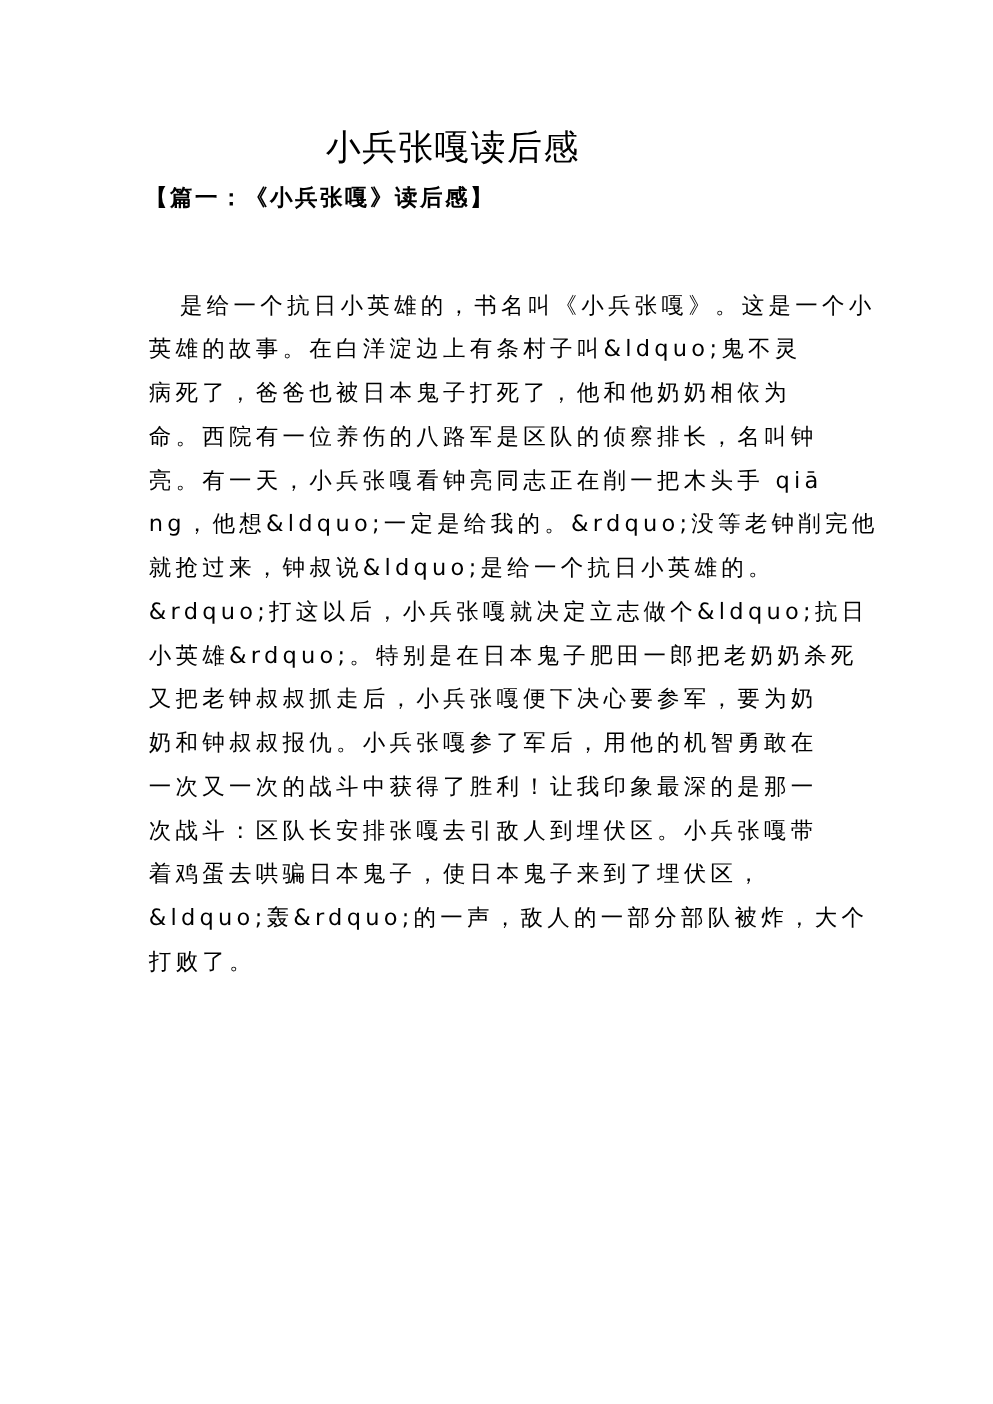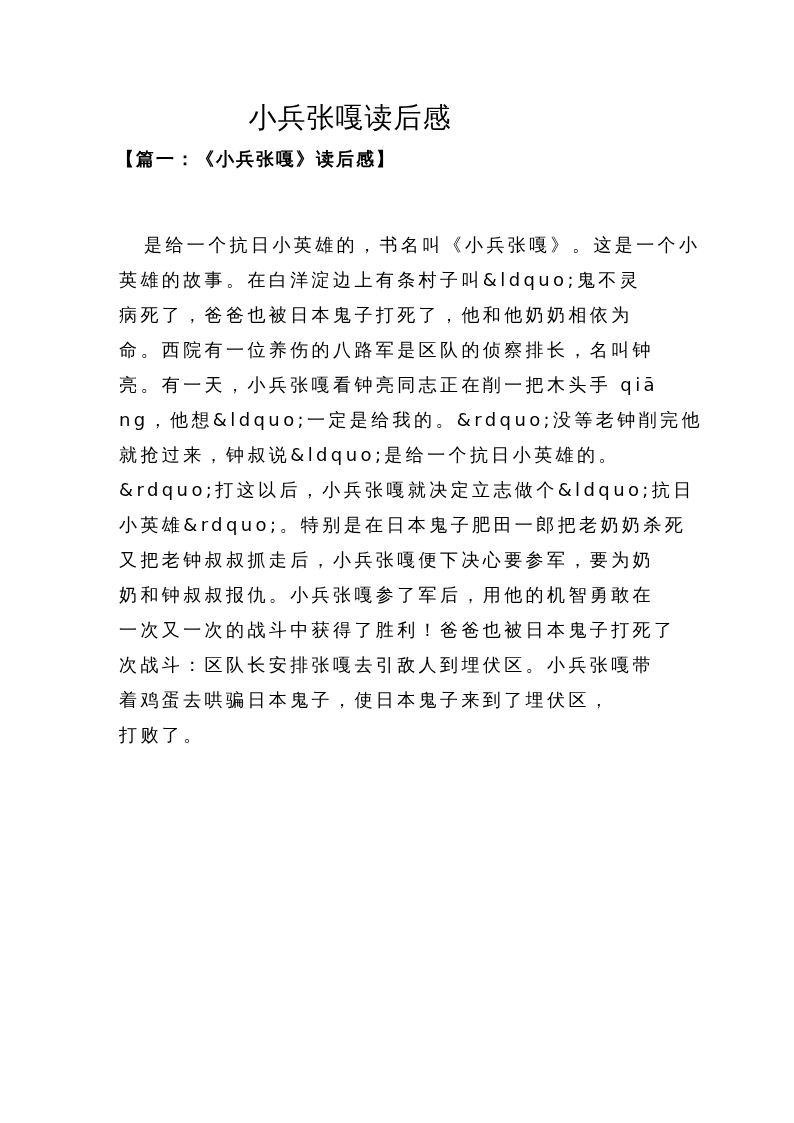--- a/index.html
+++ b/index.html
@@ -27,20 +27,21 @@
       top: 98px;
       left: 0;
       width: 700px;
       text-align: center;
       font-family: "DejaVu Serif", "Liberation Serif", serif;
       font-size: 28px;
       line-height: 40px;
       letter-spacing: 1px;
       font-weight: normal;
       margin: 0;
+      padding-left: 12px;
     }
     .subtitle {
       position: absolute;
       top: 145px;
       left: 116px;
       font-family: "DejaVu Sans", "Liberation Sans", sans-serif;
       font-size: 18px;
       line-height: 28px;
       letter-spacing: 2px;
       margin: 0;
@@ -78,18 +79,19 @@
     <span class="line">英雄的故事。在白洋淀边上有条村子叫&amp;ldquo;鬼不灵</span>
     <span class="line">病死了，爸爸也被日本鬼子打死了，他和他奶奶相依为</span>
     <span class="line">命。西院有一位养伤的八路军是区队的侦察排长，名叫钟</span>
     <span class="line">亮。有一天，小兵张嘎看钟亮同志正在削一把木头手 qiā</span>
     <span class="line">ng，他想&amp;ldquo;一定是给我的。&amp;rdquo;没等老钟削完他</span>
     <span class="line">就抢过来，钟叔说&amp;ldquo;是给一个抗日小英雄的。</span>
     <span class="line">&amp;rdquo;打这以后，小兵张嘎就决定立志做个&amp;ldquo;抗日</span>
     <span class="line">小英雄&amp;rdquo;。特别是在日本鬼子肥田一郎把老奶奶杀死</span>
     <span class="line">又把老钟叔叔抓走后，小兵张嘎便下决心要参军，要为奶</span>
     <span class="line">奶和钟叔叔报仇。小兵张嘎参了军后，用他的机智勇敢在</span>
-    <span class="line">一次又一次的战斗中获得了胜利！爸爸也被日本鬼子打死了</span>
+    <span class="line">一次又一次的战斗中获得了胜利！让我印象最深的是那一</span>
     <span class="line">次战斗：区队长安排张嘎去引敌人到埋伏区。小兵张嘎带</span>
     <span class="line">着鸡蛋去哄骗日本鬼子，使日本鬼子来到了埋伏区，</span>
+    <span class="line">&amp;ldquo;轰&amp;rdquo;的一声，敌人的一部分部队被炸，大个</span>
     <span class="line">打败了。</span>
   </div>
 </div>
 
 </body></html>

